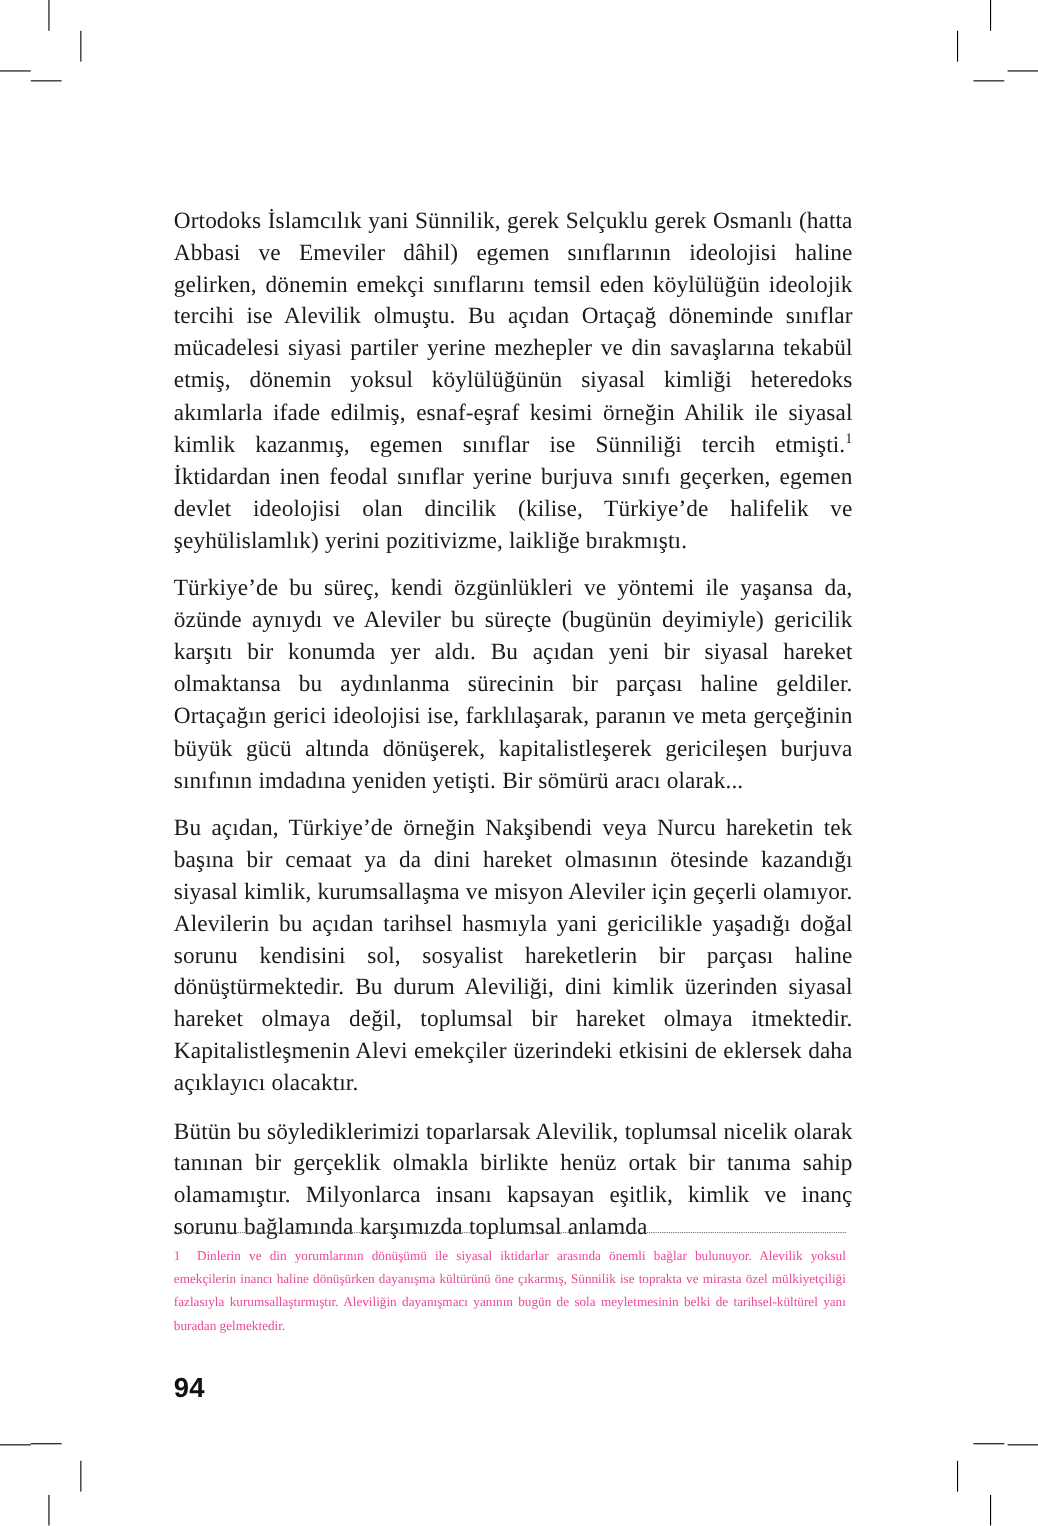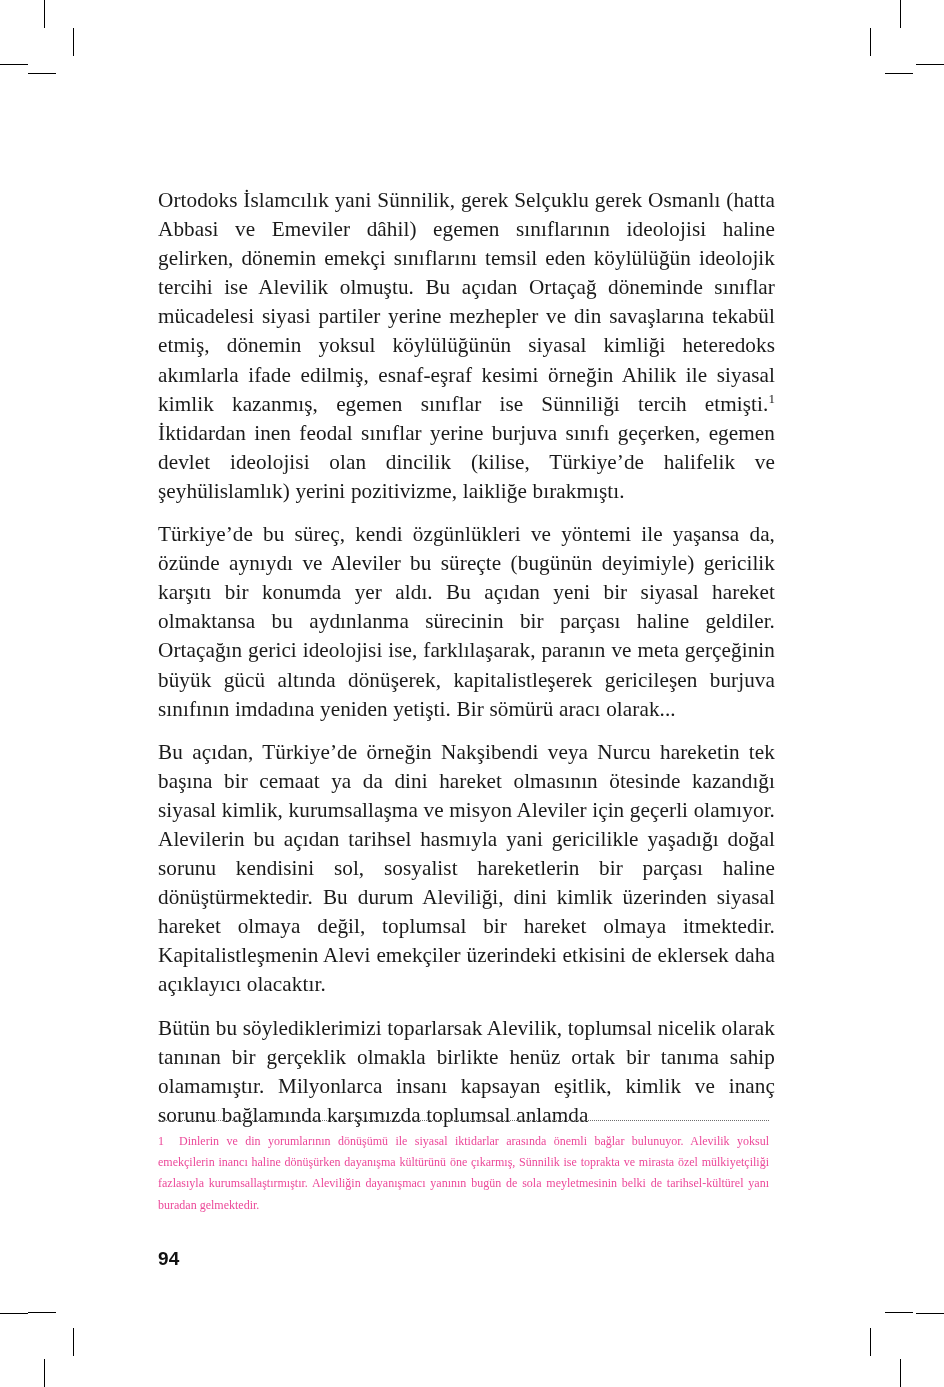--- a/index.html
+++ b/index.html
@@ -110,21 +110,21 @@
   .footnote .fn-num {
     margin-right: 15px;
   }
 
   
   .folio {
     position: absolute;
     left: 0px;
     top: 1232px;
     font-family: "Liberation Sans", sans-serif;
-    font-size: 19px;
+    font-size: 25px;
     font-weight: bold;
     color: #111111;
     letter-spacing: 0.2px;
   }
 </style>
 </head>
 <body>
 
 <div class="cropmark cm-h tl-outer-h"></div>
 <div class="cropmark cm-v tl-outer-v"></div>

